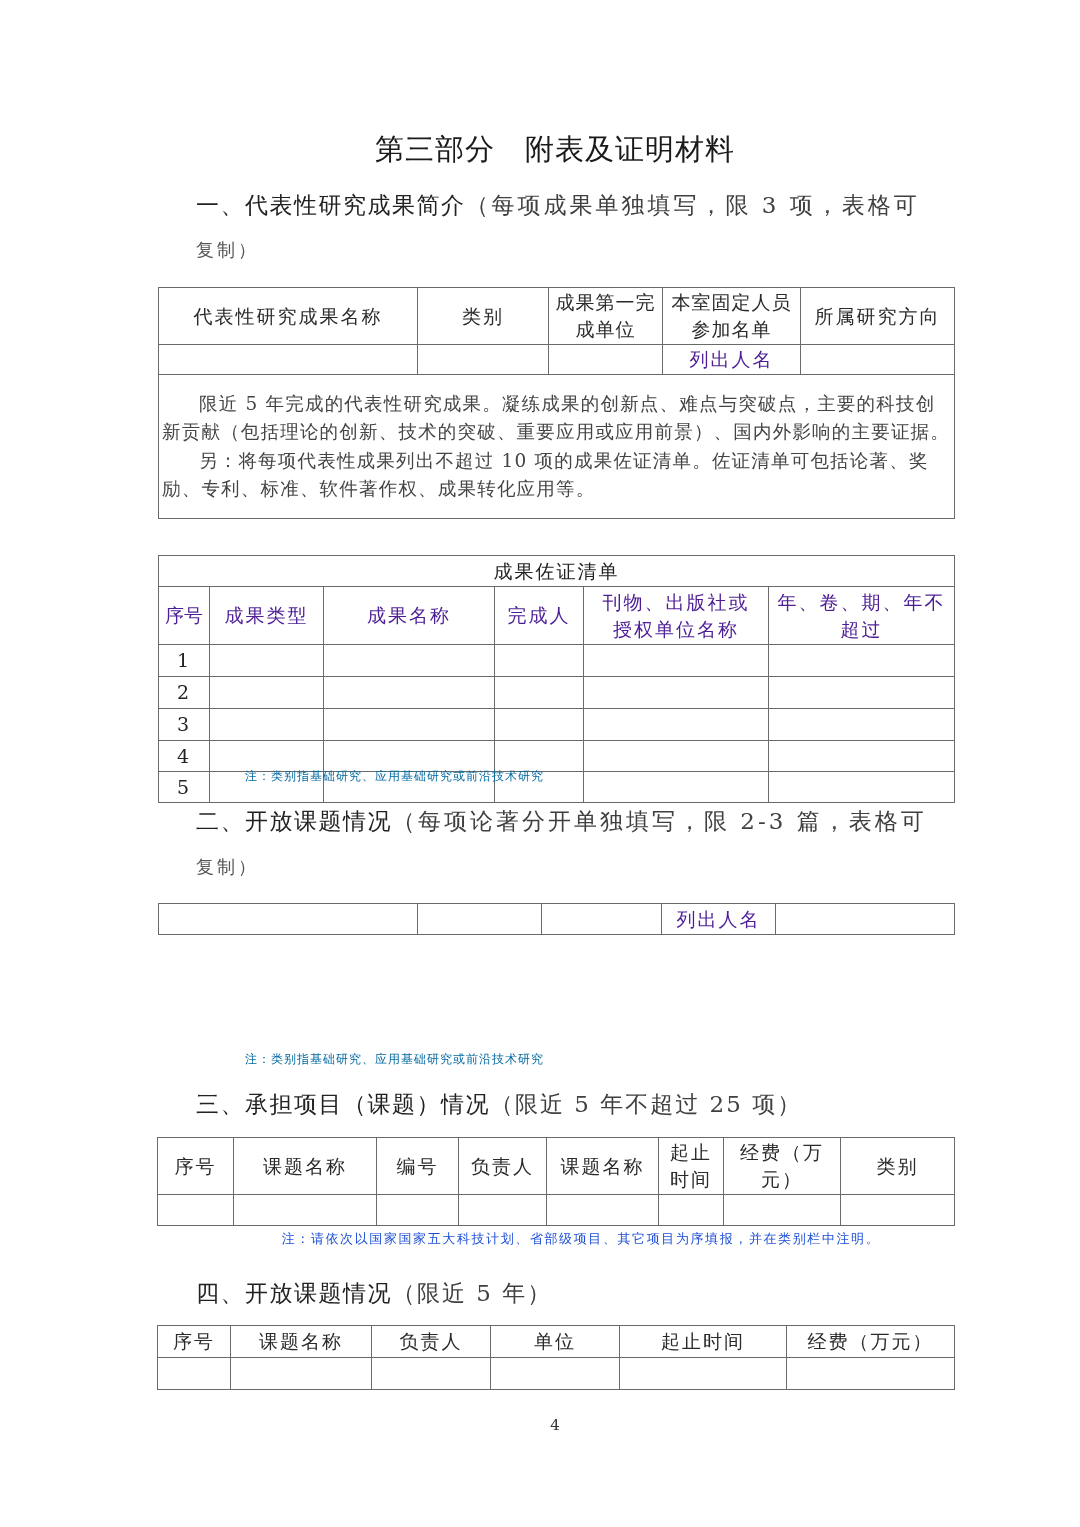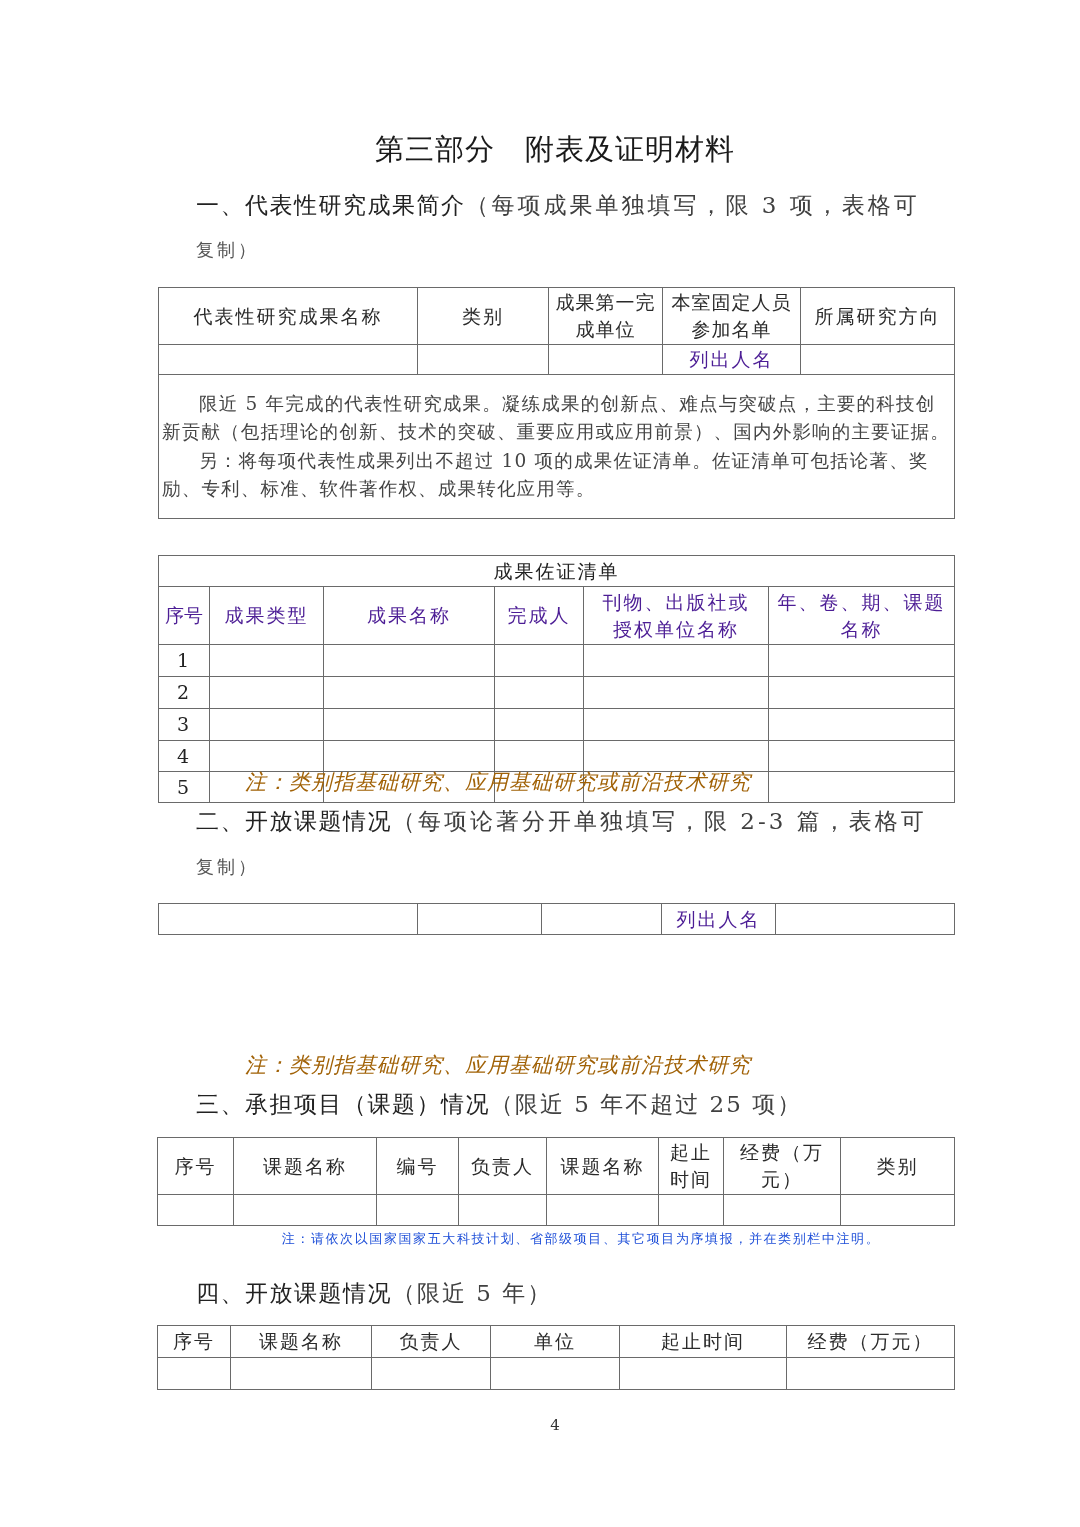--- a/index.html
+++ b/index.html
@@ -13,21 +13,21 @@
   .h2 .sub { color: #404040; letter-spacing: 3px; }
   .h2cont { left: 196px; font-size: 18px; color: #555; letter-spacing: 3px; }
   table { position: absolute; border-collapse: collapse; table-layout: fixed; }
   td { border: 1.5px solid #6a6a6a; padding: 0; text-align: center; vertical-align: middle;
        font-size: 19px; color: #2a2a2a; line-height: 27px; letter-spacing: 2px; }
   td.light { color: #4c1d95; }
   td.text { text-align: left; font-size: 18.5px; color: #444; line-height: 28.5px; padding: 2px 3px; letter-spacing: 1.2px; }
   td.text p { margin: 0; }
   td.text .ind { text-indent: 2em; }
   td.num { font-size: 19px; color: #222; }
-  .note { font-size: 21px; color: #a16207; letter-spacing: 1px; white-space: nowrap; font-style: italic; }
+  .note { font-size: 12px; color: #0369a1; letter-spacing: 1px; white-space: nowrap; }
   .note2 { font-size: 13px; color: #1d4ed8; letter-spacing: 1.6px; line-height: 26px; text-align: center; }
   .pageno { left: 0; width: 1110px; text-align: center; top: 1416px; font-size: 15px; color: #333; }
 </style>
 </head>
 <body>
 
 <div class="abs title">
   <span>第三部分</span><span class="gap"></span><span>附表及证明材料</span>
 </div>
 
@@ -80,21 +80,21 @@
   <tbody>
       <tr style="height:31px;">
     <td colspan="6" style="color:#222;">成果佐证清单</td>
   </tr>
   <tr style="height:58px;">
     <td class="light" style="letter-spacing:0;">序号</td>
     <td class="light">成果类型</td>
     <td class="light">成果名称</td>
     <td class="light">完成人</td>
     <td class="light" style="padding:0 12px;">刊物、出版社或授权单位名称</td>
-    <td class="light" style="padding:0 4px;">年、卷、期、课题名称</td>
+    <td class="light" style="padding:0 4px;">年、卷、期、年不超过</td>
   </tr>
   <tr style="height:32px;">
     <td class="num">1</td>
     <td></td>
         <td></td>
         <td></td>
         <td></td>
         <td></td>
   </tr>
   <tr style="height:32px;">

